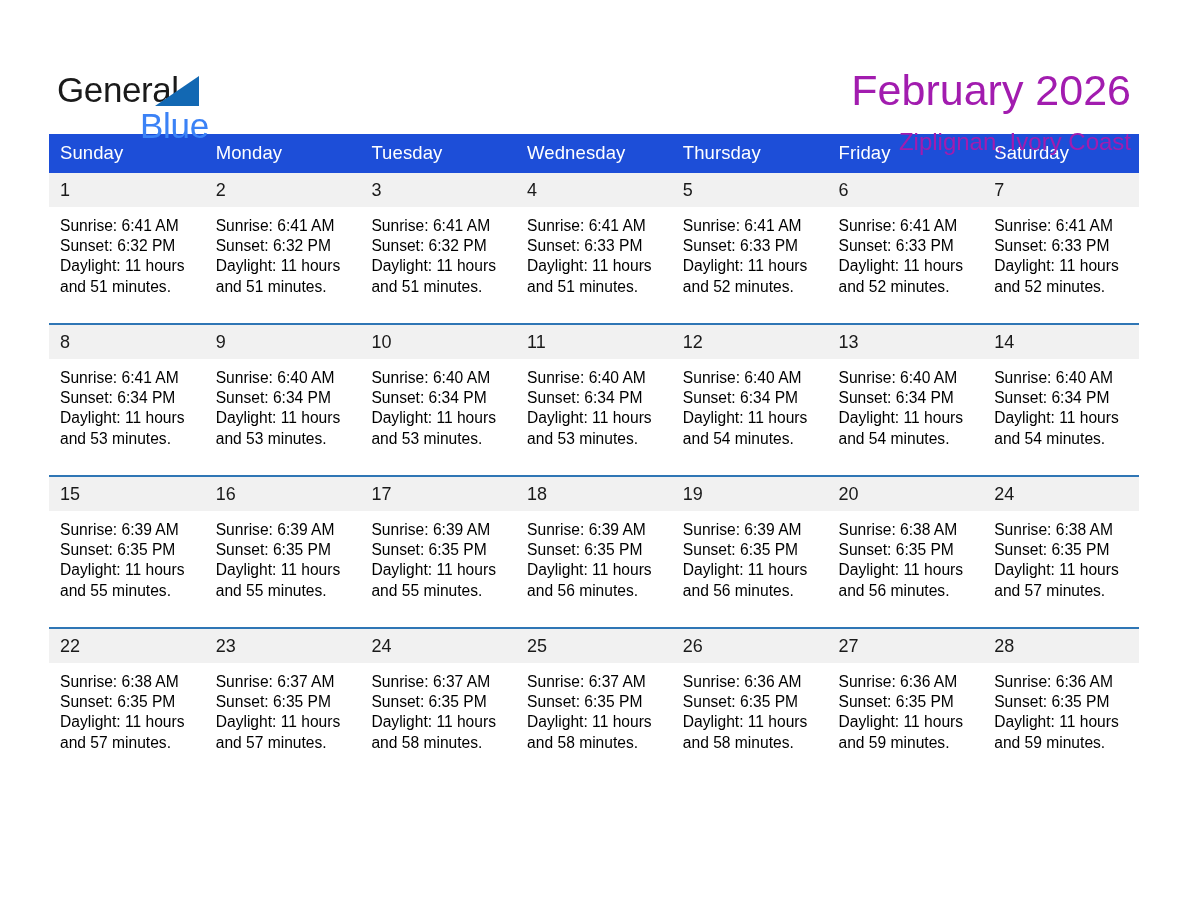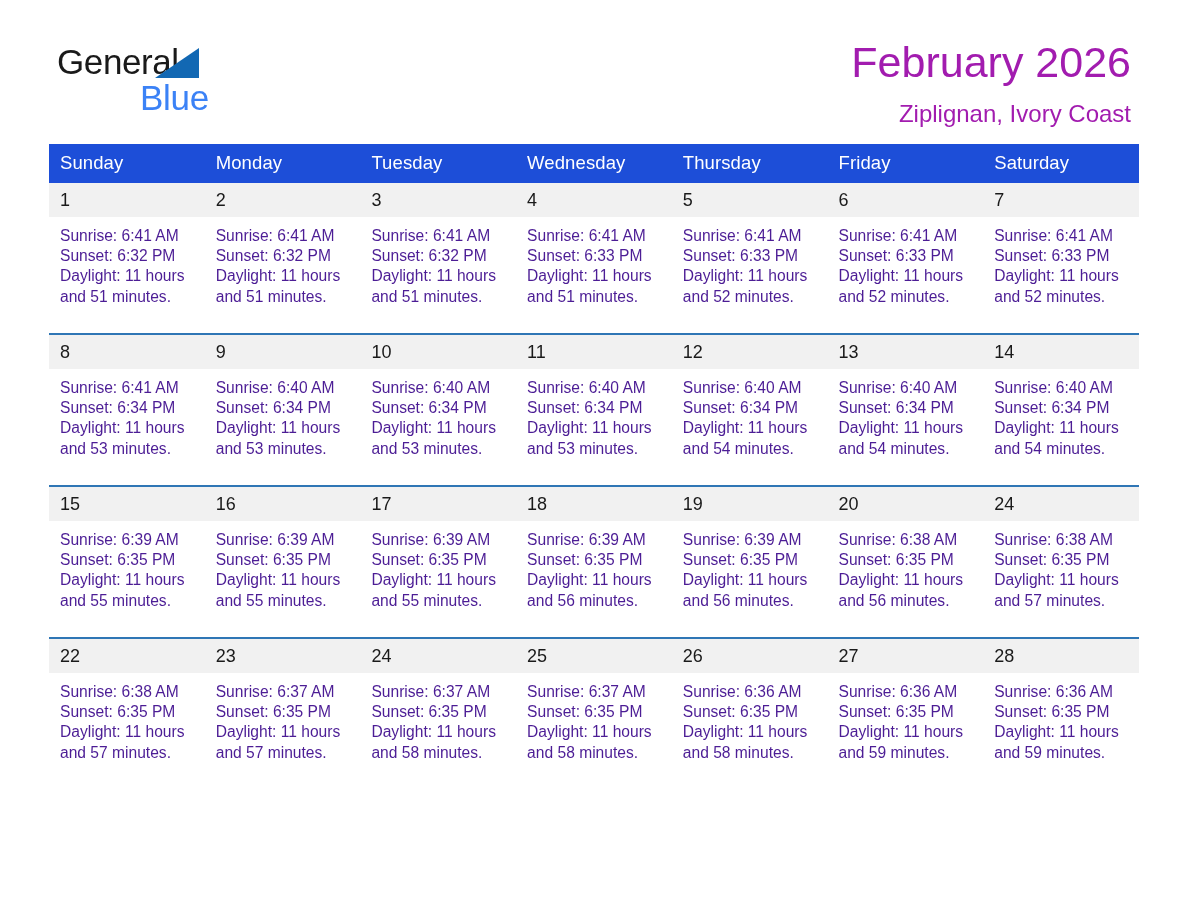--- a/index.html
+++ b/index.html
@@ -19,23 +19,24 @@
     position: relative;
     width: 1188px;
     height: 918px;
     box-sizing: border-box;
     padding: 0 49px;
   }
 
   
   .top-bar {
     position: relative;
-    height: 144px;
+    height: 106px;
     padding-top: 38px;
     box-sizing: border-box;
+    margin-top: 28px;
   }
   .brand {
     position: absolute;
     left: 8px;
     top: 42px;
     width: 300px;
     height: 78px;
   }
   .brand-row1 {
     position: relative;
@@ -118,21 +119,21 @@
     font-size: 18px;
     line-height: 20px;
     color: #1a1a1a;
     padding: 7px 0 7px 11px;
     height: 20px;
   }
   .info {
     padding: 9px 12px 0 11px;
     font-size: 15.6px;
     line-height: 20.2px;
-    color: #4c1d95;
+    color: #000000;
   }
   .info div { white-space: nowrap; }
   .info .daylight { white-space: normal; }
 </style>
 </head>
 <body>
 
 <div class="page">
 
   <div class="top-bar">

